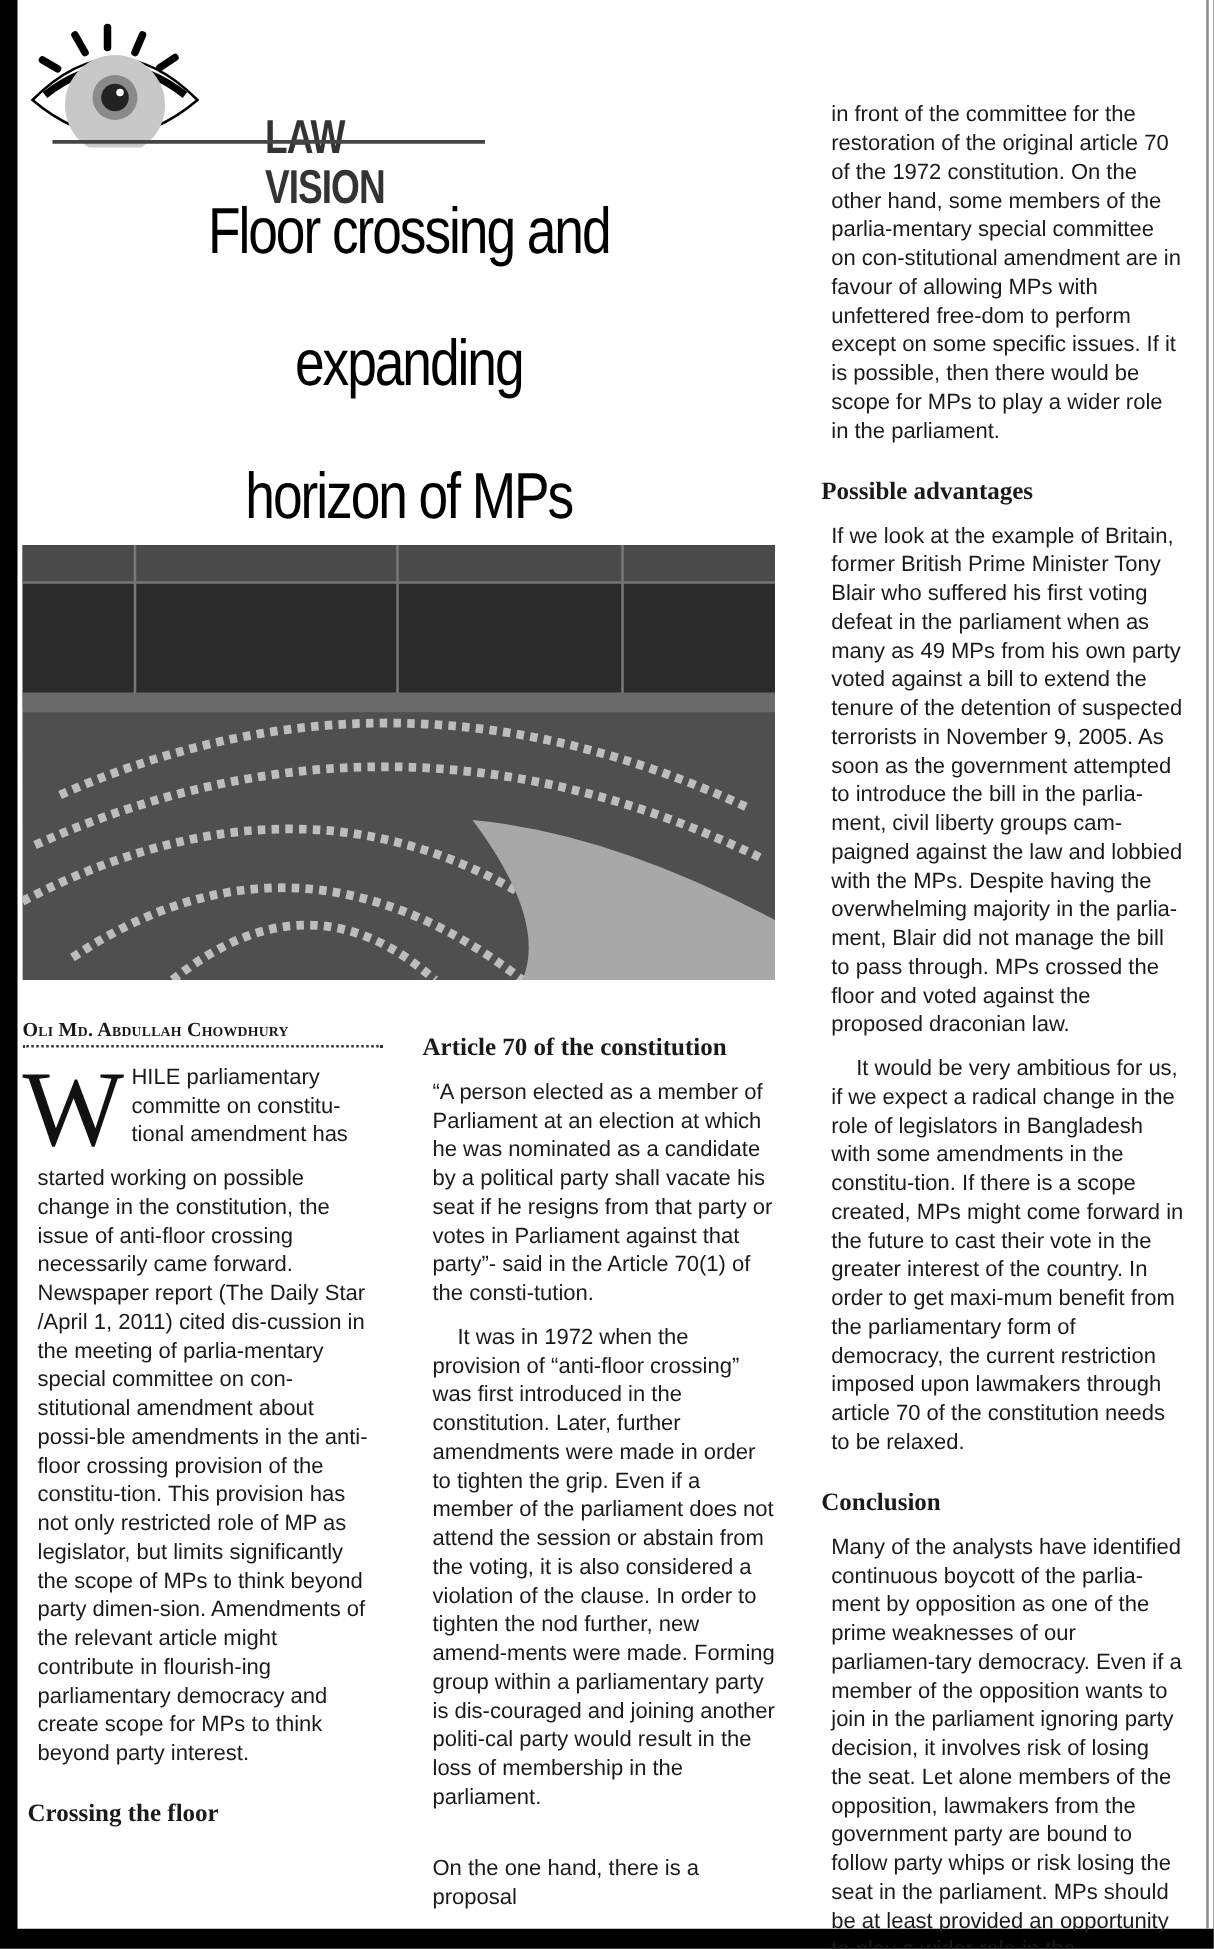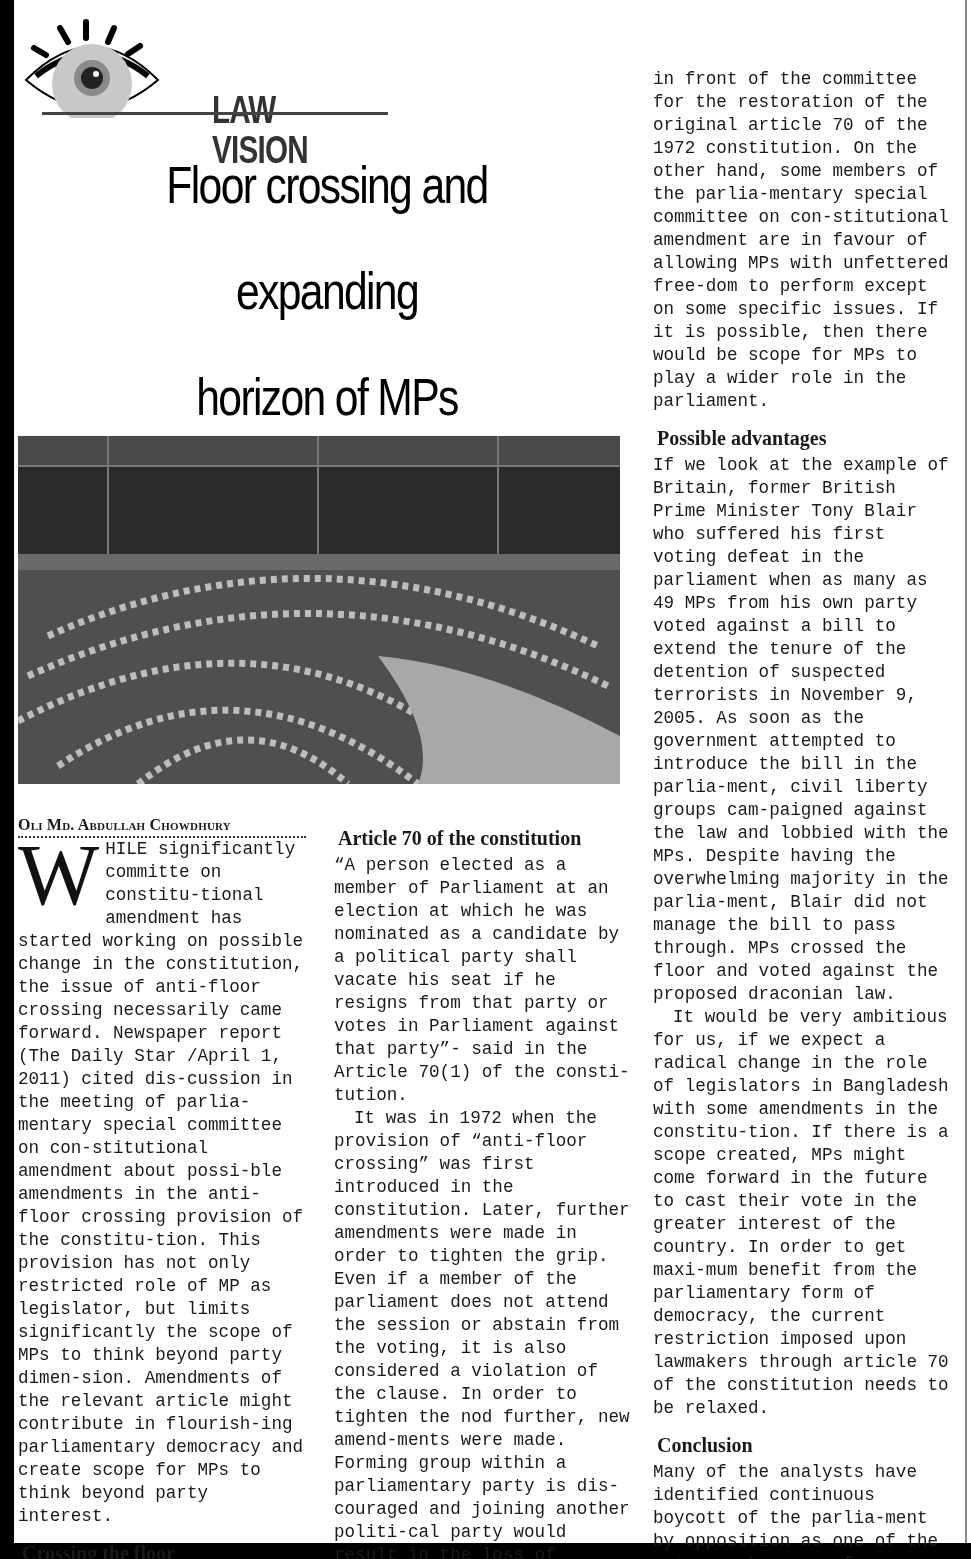--- a/index.html
+++ b/index.html
@@ -3,23 +3,23 @@
 <meta charset="utf-8">
 <style>
   html, body { margin: 0; padding: 0; }
   body { width: 971px; height: 1559px; background: #000; position: relative; overflow: hidden; }
   .page {
     position: absolute; left: 14px; top: 0; width: 957px; height: 1543px;
     background: #fff; color: #111;
   }
   .right-rule { position: absolute; left: 951px; top: 0; width: 2px; height: 1543px; background: #8a8a8a; }
   .body-text {
-    font-family: Liberation Mono, monospace;
+    font-family: Liberation Sans, sans-serif;
     font-size: 17.6px; line-height: 23px; color: #1a1a1a;
-    margin: 0; white-space: pre-line;
+    margin: 12px; white-space: pre-line;
   }
   .indent { text-indent: 20px; }
   .subhead {
     font-family: "Liberation Serif", "DejaVu Serif", serif;
     font-weight: bold; font-size: 20px; line-height: 23px; color: #1a1a1a; margin: 4px;
   }
 
   
   .logo { position: absolute; left: 8px; top: 18px; width: 380px; height: 100px; }
   .logo svg { position: absolute; left: 0; top: 0; }
@@ -120,21 +120,21 @@
         <path d="M120 348 Q230 260 330 348"></path>
       </g>
       <path d="M360 220 Q470 230 602 300 L602 348 L400 348 Q420 300 360 220 Z" fill="#a8a8a8"></path>
     </svg>
   </div>
 
   <div class="col1">
     <div class="byline">Oli Md. Abdullah Chowdhury</div>
     <div class="dropcap-wrap">
       <span class="dropcap">W</span>
-      <p class="body-text" style="white-space:normal;">HILE significantly committe on constitu-tional amendment has</p>
+      <p class="body-text" style="white-space:normal;">HILE parliamentary committe on constitu-tional amendment has</p>
       <p class="body-text" style="white-space:normal;clear:both;">started working on possible change in the constitution, the issue of anti-floor crossing necessarily came forward. Newspaper report (The Daily Star /April 1, 2011) cited dis-cussion in the meeting of parlia-mentary special committee on con-stitutional amendment about  possi-ble amendments in the anti-floor crossing provision of the constitu-tion.  This provision has not only restricted role of MP as legislator, but limits significantly the scope of MPs to think beyond party dimen-sion. Amendments of the relevant article might contribute in flourish-ing parliamentary democracy and create scope for MPs to think beyond party interest.</p>
     </div>
     <div class="gap"></div>
     <h3 class="subhead">Crossing the floor</h3>
   </div>
 
   <div class="col2">
     <div class="gap"></div>
     <h3 class="subhead">Article 70 of the constitution</h3>
     <p class="body-text" style="white-space:normal;">“A person elected as a member of Parliament at an election at which he was nominated as a candidate by a political party shall vacate his seat if he resigns from that party or votes in Parliament against that party”- said in the Article 70(1) of the consti-tution.</p>

